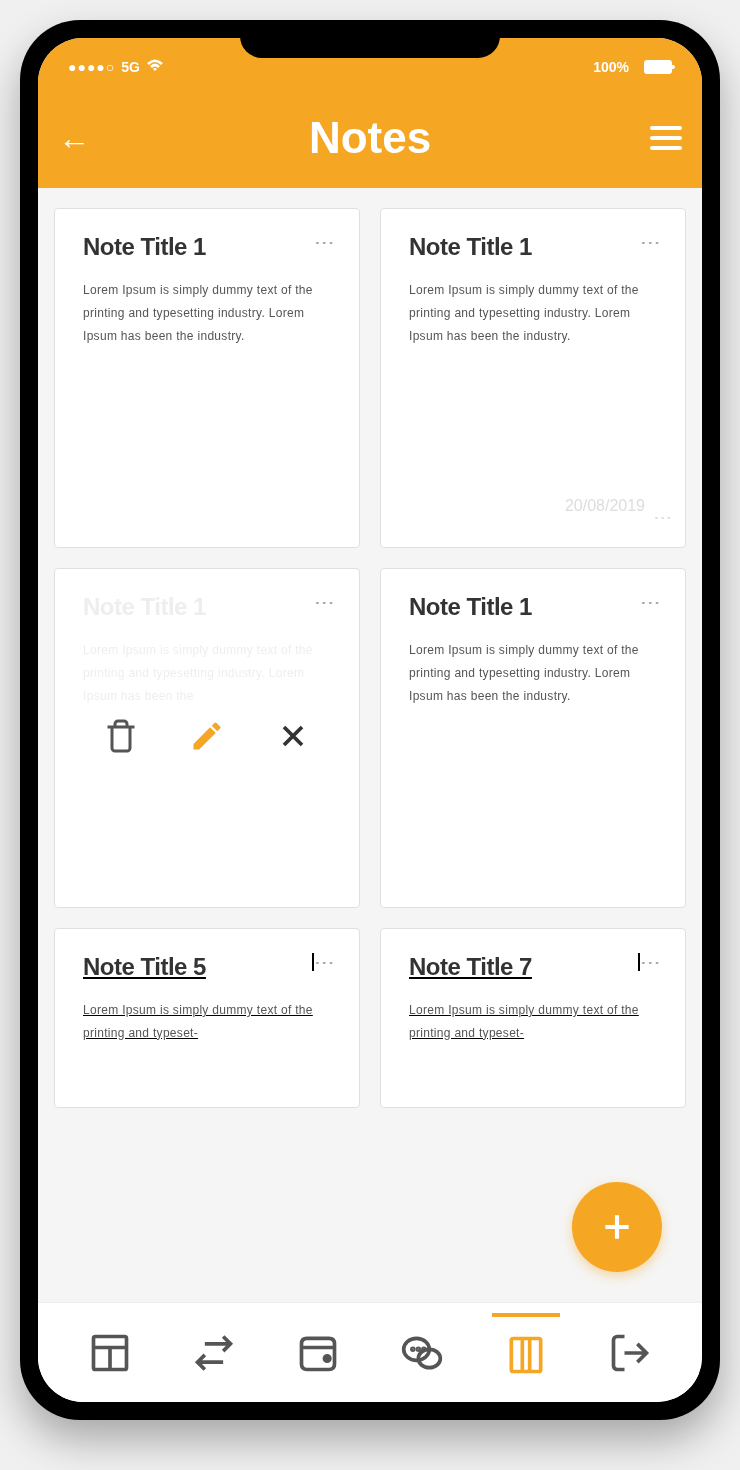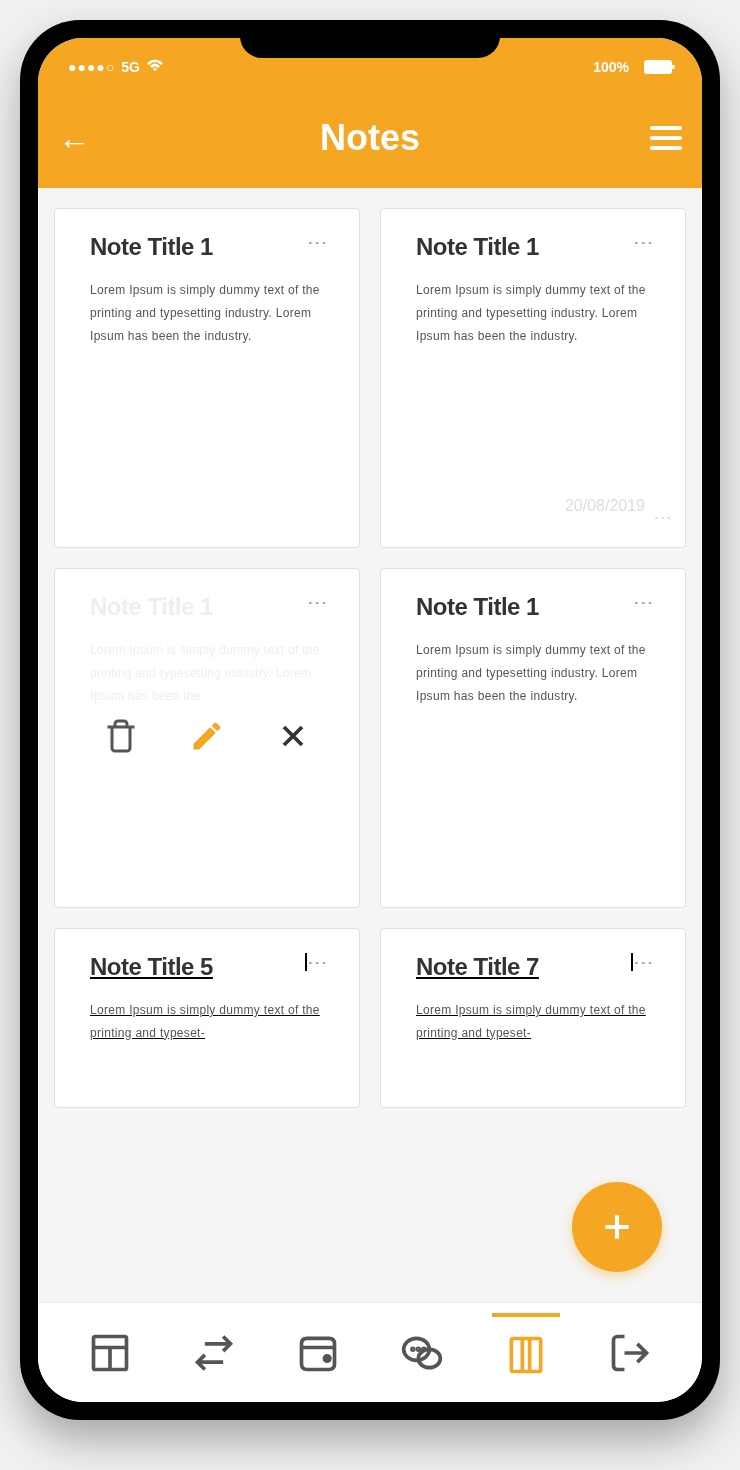--- a/index.html
+++ b/index.html
@@ -62,42 +62,42 @@
     height: 100px;
     background: #f5a623;
     display: flex;
     align-items: center;
     justify-content: space-between;
     padding: 0 20px;
     color: #fff;
   }
   
   .back-btn { font-size: 32px; color: #fff; cursor: pointer; font-weight: 300; }
-  .header-title { font-size: 36px; font-weight: 700; }
+  .header-title { font-size: 44px; font-weight: 700; }
   .menu-btn { display: flex; flex-direction: column; gap: 6px; cursor: pointer; }
   .menu-btn span { width: 32px; height: 4px; background: #fff; border-radius: 2px; }
   
   .content-area {
     flex: 1;
     background: #f5f5f5;
     padding: 20px 16px;
     overflow: hidden;
   }
   
   .notes-grid {
     display: grid;
     grid-template-columns: 1fr 1fr;
     gap: 20px;
   }
   
   .note-card {
     background: #fff;
     border: 1px solid #e0e0e0;
     border-radius: 4px;
-    padding: 24px 35px;
+    padding: 24px 28px;
     position: relative;
     min-height: 340px;
   }
   
   .note-card.small { min-height: 180px; text-decoration: underline; }
   
   .note-header {
     display: flex;
     justify-content: space-between;
     align-items: flex-start;

